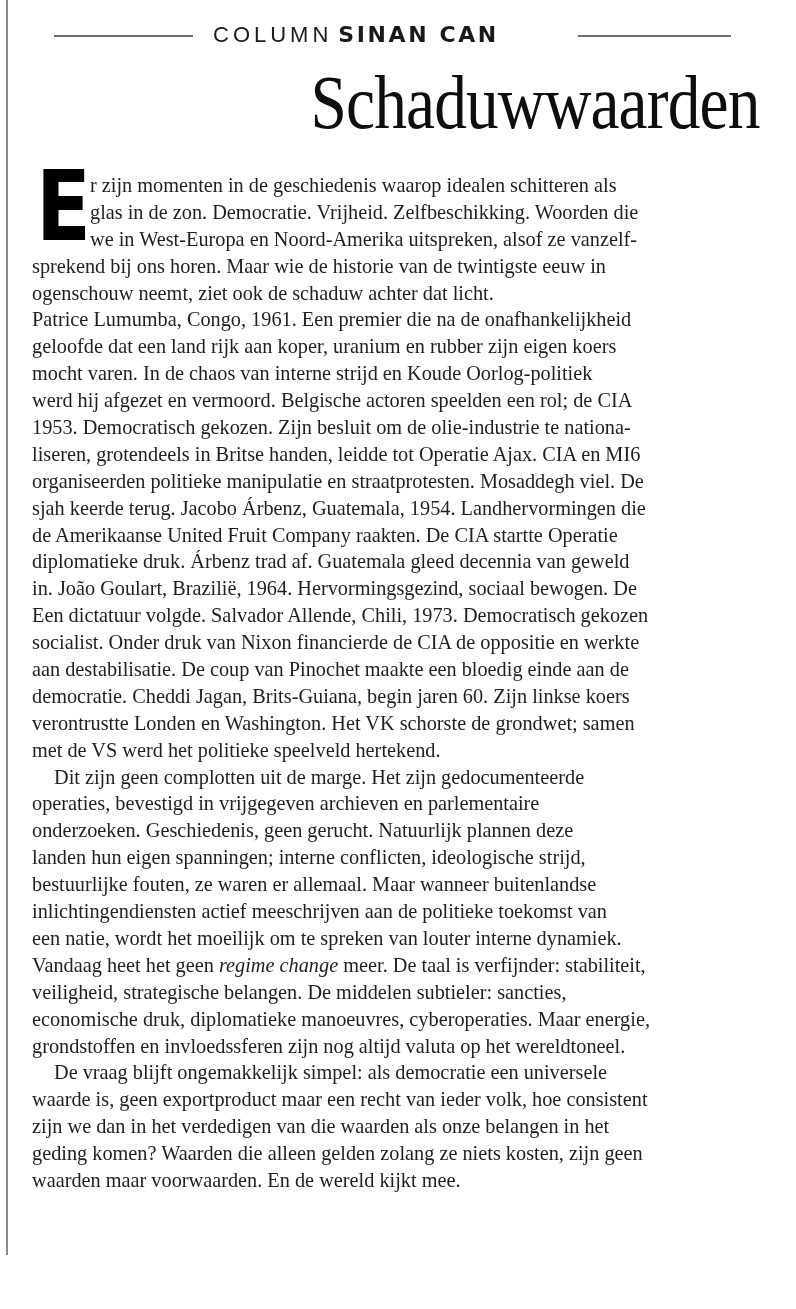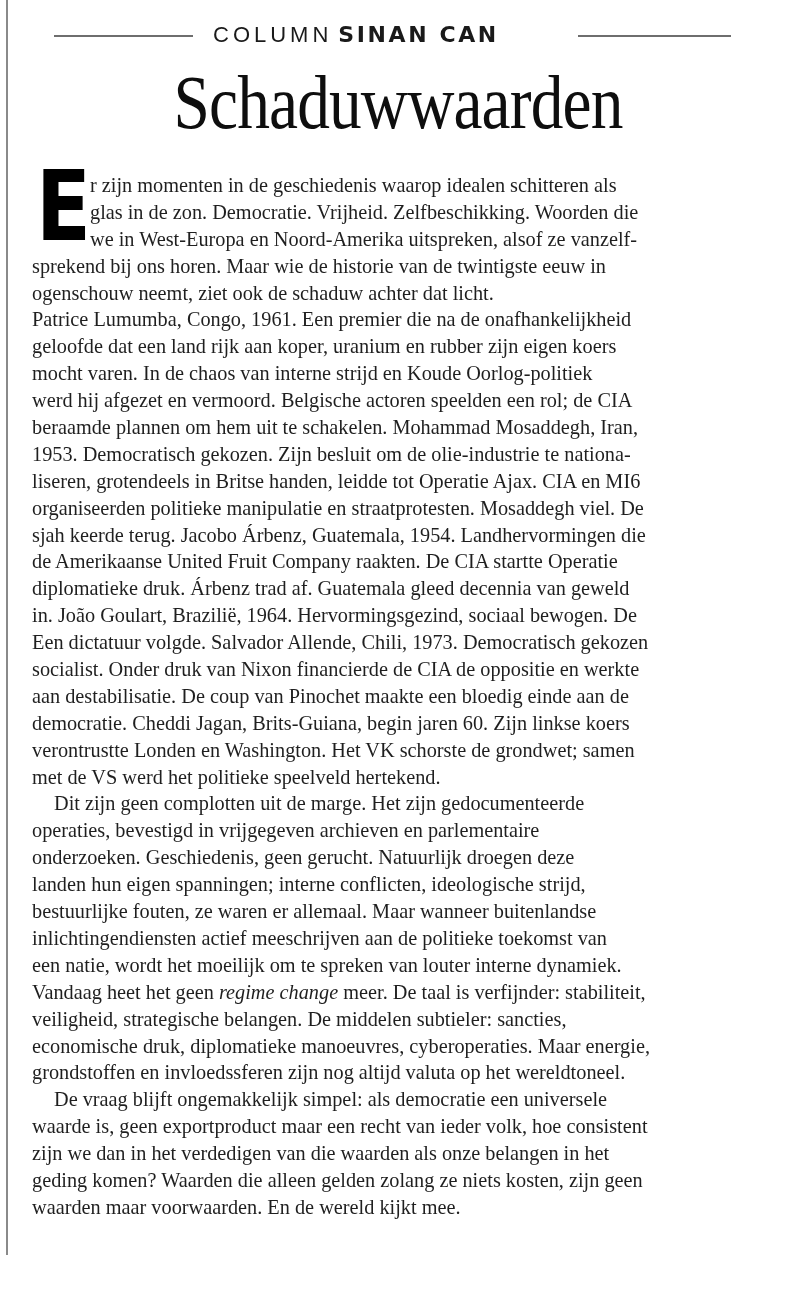--- a/index.html
+++ b/index.html
@@ -67,21 +67,21 @@
     font-weight: 700;
     font-family: "DejaVu Sans", sans-serif;
     letter-spacing: 2.6px;
     margin-left: 6px;
   }
   .title {
     position: absolute;
     top: 62px;
     left: 0;
     width: 796px;
-    text-align: center;
+    text-align: right;
     font-family: "Liberation Serif", serif;
     font-size: 76px;
     line-height: 80px;
     color: #0e0e0e;
     letter-spacing: -1px;
   }
   .title span {
     display: inline-block;
     transform: scaleX(0.86);
     transform-origin: center;
@@ -147,37 +147,36 @@
 <article class="body" id="article-body">
     <div class="line dc">r zijn momenten in de geschiedenis waarop idealen schitteren als</div>
     <div class="line dc">glas in de zon. Democratie. Vrijheid. Zelfbeschikking. Woorden die</div>
     <div class="line dc">we in West-Europa en Noord-Amerika uitspreken, alsof ze vanzelf-</div>
     <div class="line">sprekend bij ons horen. Maar wie de historie van de twintigste eeuw in</div>
     <div class="line">ogenschouw neemt, ziet ook de schaduw achter dat licht.</div>
     <div class="line">Patrice Lumumba, Congo, 1961. Een premier die na de onafhankelijkheid</div>
     <div class="line">geloofde dat een land rijk aan koper, uranium en rubber zijn eigen koers</div>
     <div class="line">mocht varen. In de chaos van interne strijd en Koude Oorlog-politiek</div>
     <div class="line">werd hij afgezet en vermoord. Belgische actoren speelden een rol; de CIA</div>
-    <div class="line">beraamde plannen om hem uit te schakelen. Mohammad Mosaddegh, Iran,</div>
     <div class="line">1953. Democratisch gekozen. Zijn besluit om de olie-industrie te nationa-</div>
     <div class="line">liseren, grotendeels in Britse handen, leidde tot Operatie Ajax. CIA en MI6</div>
     <div class="line">organiseerden politieke manipulatie en straatprotesten. Mosaddegh viel. De</div>
     <div class="line">sjah keerde terug. Jacobo Árbenz, Guatemala, 1954. Landhervormingen die</div>
     <div class="line">de Amerikaanse United Fruit Company raakten. De CIA startte Operatie</div>
     <div class="line">diplomatieke druk. Árbenz trad af. Guatemala gleed decennia van geweld</div>
     <div class="line">in. João Goulart, Brazilië, 1964. Hervormingsgezind, sociaal bewogen. De</div>
     <div class="line">Een dictatuur volgde. Salvador Allende, Chili, 1973. Democratisch gekozen</div>
     <div class="line">socialist. Onder druk van Nixon financierde de CIA de oppositie en werkte</div>
     <div class="line">aan destabilisatie. De coup van Pinochet maakte een bloedig einde aan de</div>
     <div class="line">democratie. Cheddi Jagan, Brits-Guiana, begin jaren 60. Zijn linkse koers</div>
     <div class="line">verontrustte Londen en Washington. Het VK schorste de grondwet; samen</div>
     <div class="line">met de VS werd het politieke speelveld hertekend.</div>
     <div class="line indent">Dit zijn geen complotten uit de marge. Het zijn gedocumenteerde</div>
     <div class="line">operaties, bevestigd in vrijgegeven archieven en parlementaire</div>
-    <div class="line">onderzoeken. Geschiedenis, geen gerucht. Natuurlijk droegen deze</div>
+    <div class="line">onderzoeken. Geschiedenis, geen gerucht. Natuurlijk plannen deze</div>
     <div class="line">landen hun eigen spanningen; interne conflicten, ideologische strijd,</div>
     <div class="line">bestuurlijke fouten, ze waren er allemaal. Maar wanneer buitenlandse</div>
     <div class="line">inlichtingendiensten actief meeschrijven aan de politieke toekomst van</div>
     <div class="line">een natie, wordt het moeilijk om te spreken van louter interne dynamiek.</div>
     <div class="line"><span>Vandaag heet het geen </span><em>regime change</em><span> meer. De taal is verfijnder: stabiliteit,</span></div>
     <div class="line">veiligheid, strategische belangen. De middelen subtieler: sancties,</div>
     <div class="line">economische druk, diplomatieke manoeuvres, cyberoperaties. Maar energie,</div>
     <div class="line">grondstoffen en invloedssferen zijn nog altijd valuta op het wereldtoneel.</div>
     <div class="line indent">De vraag blijft ongemakkelijk simpel: als democratie een universele</div>
     <div class="line">waarde is, geen exportproduct maar een recht van ieder volk, hoe consistent</div>

